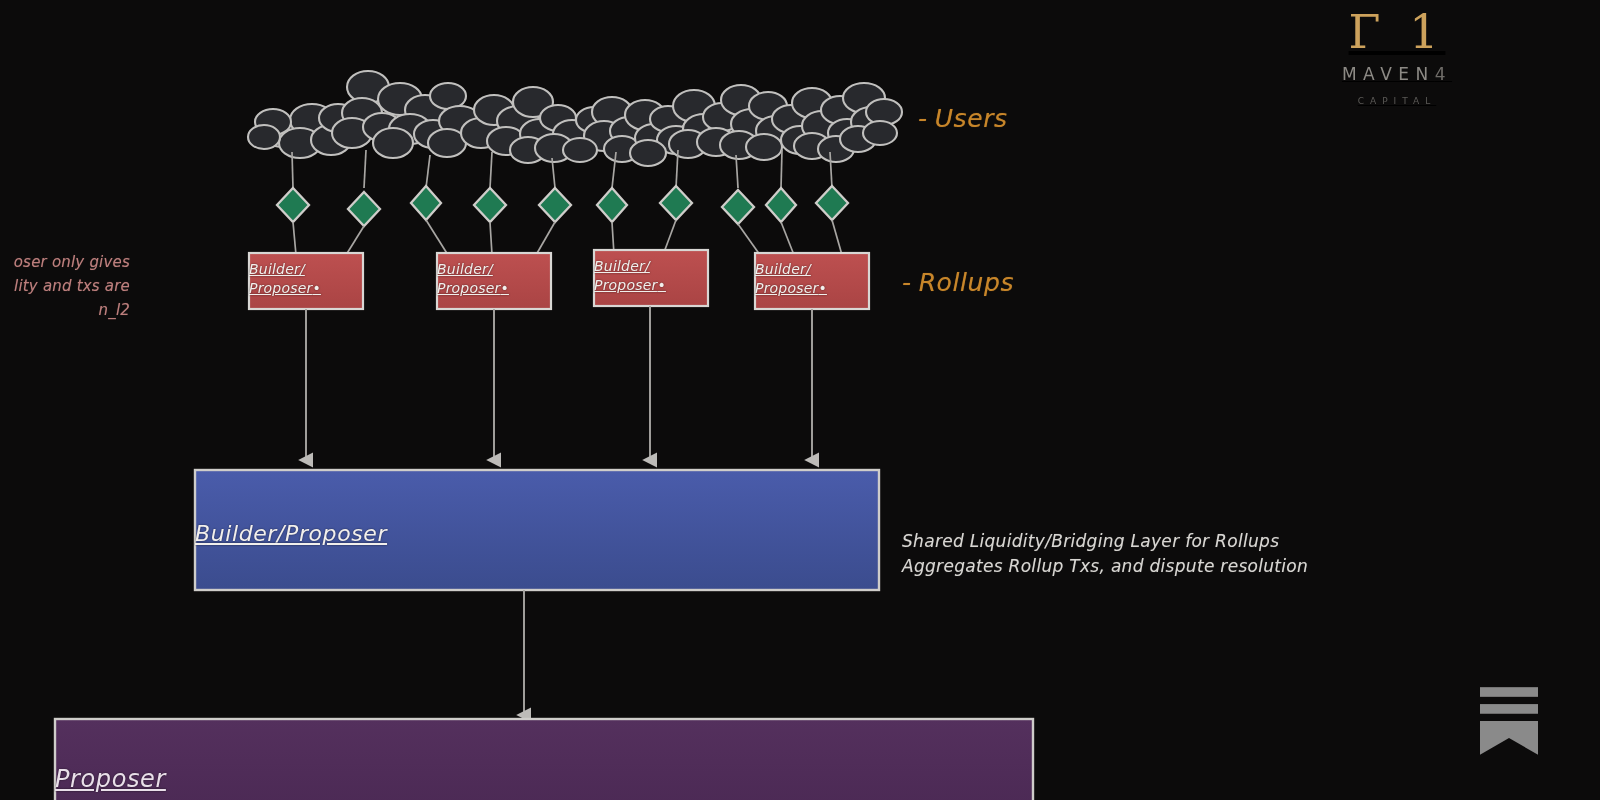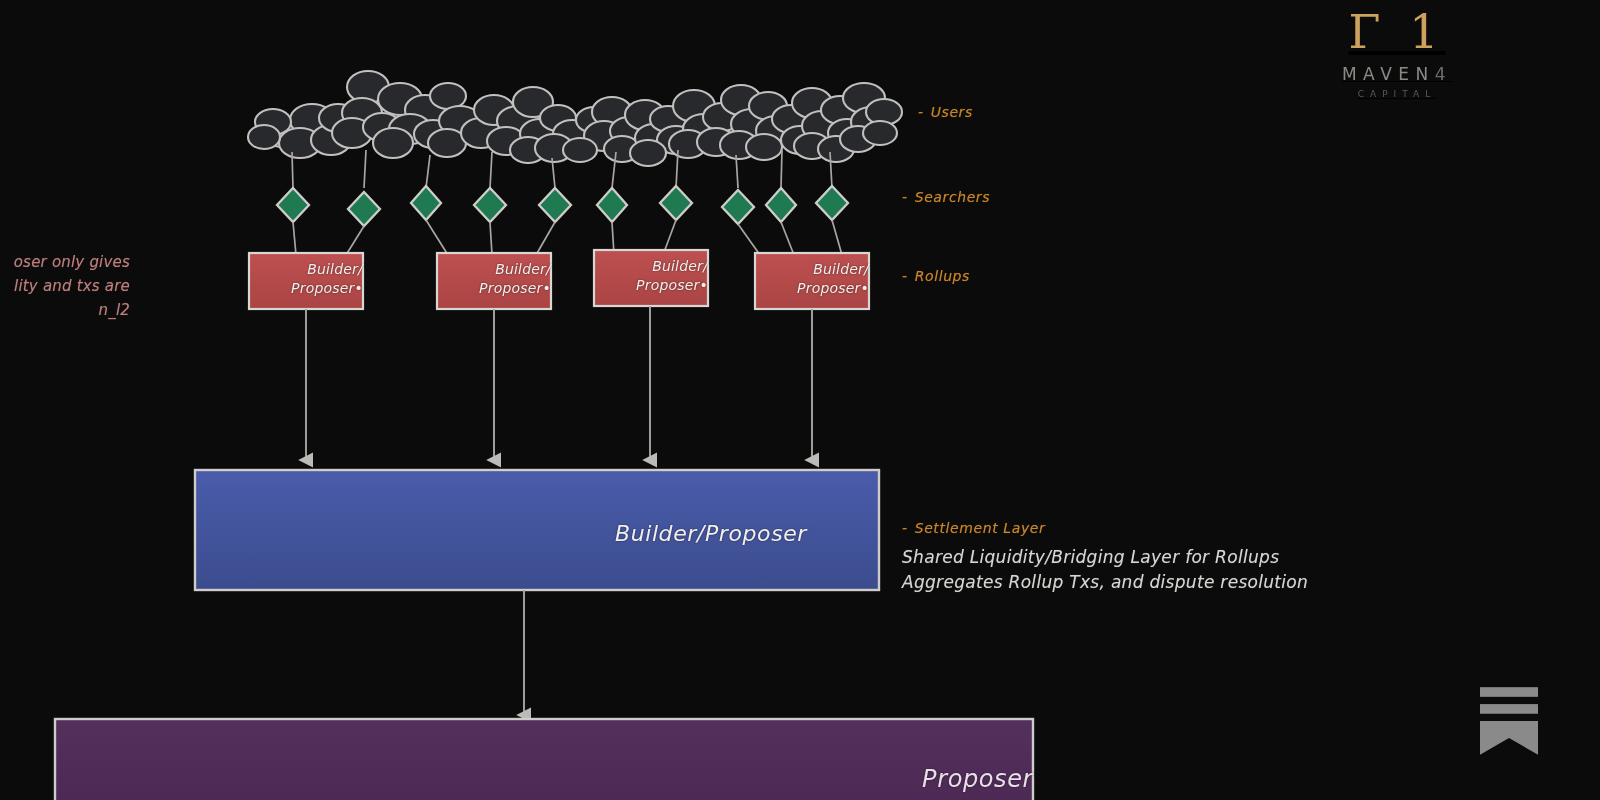--- a/index.html
+++ b/index.html
@@ -24,21 +24,21 @@
     height: 800px;
   }
 
   
   .annot {
     position: absolute;
     white-space: nowrap;
   }
   .annot-head {
     color: #c8862a;
-    font-size: 14px;
+    font-size: 25px;
     letter-spacing: .6px;
     font-family: "DejaVu Sans", sans-serif;
     font-style: italic;
     font-weight: 400;
     text-shadow: 0 0 1px rgba(200,134,42,.5);
   }
   .annot-head .dash {
     color: #c8862a;
     margin-right: 7px;
   }
@@ -67,23 +67,24 @@
     font-family: "DejaVu Sans", sans-serif;
     text-shadow: 0 0 1px rgba(189,127,125,.45);
   }
 
   
   .boxlabel {
     position: absolute;
     color: #f2efec;
     font-style: italic;
     font-family: "DejaVu Sans", sans-serif;
-    text-align: right;
+    text-align: left;
     pointer-events: none;
     text-shadow: 0 0 2px rgba(0,0,0,.55);
+    text-decoration: underline;
   }
   .bp-small {
     font-size: 14px;
     line-height: 19px;
     letter-spacing: .2px;
   }
   .bp-big {
     font-size: 22px;
     letter-spacing: .6px;
   }
@@ -115,21 +116,21 @@
     font-size: 17px;
     letter-spacing: 6.5px;
     font-family: "DejaVu Sans", sans-serif;
     margin-top: 8px;
   }
   #logo .wordmark .eleven { color: #6f6c68; }
   #logo .sub {
     color: #5c5a57;
     font-size: 9px;
     letter-spacing: 6px;
-    margin-top: 5px;
+    margin-top: 12px;
     font-family: "DejaVu Sans", sans-serif;
   }
 
   
   #substack {
     position: absolute;
     right: 62px;
     bottom: 45px;
     width: 58px;
     height: 68px;
@@ -330,35 +331,29 @@
     <div>n_l2</div>
   </div>
 
   <div class="annot" style="left:918px; top:104px;">
     <div class="annot-head">
       <span class="dash">-</span><span>Users</span>
     </div>
   </div>
 
   <div class="annot" style="left:902px; top:189px;">
-    <div class="annot-head">
-      <span class="dash">-</span><span>Searchers</span>
-    </div>
   </div>
 
   <div class="annot" style="left:902px; top:268px;">
     <div class="annot-head">
       <span class="dash">-</span><span>Rollups</span>
     </div>
   </div>
 
   <div class="annot" style="left:902px; top:520px;">
-    <div class="annot-head">
-      <span class="dash">-</span><span>Settlement Layer</span>
-    </div>
     <div class="annot-body" style="margin-top:9px;">
       <div>Shared Liquidity/Bridging Layer for Rollups</div>
       <div>Aggregates Rollup Txs, and dispute resolution</div>
     </div>
   </div>
 
   <div id="logo">
     <div class="mark">Γ 1</div>
     <div class="wordmark"><span>MAVEN</span><span class="eleven">4</span></div>
     <div class="sub">CAPITAL</div>

